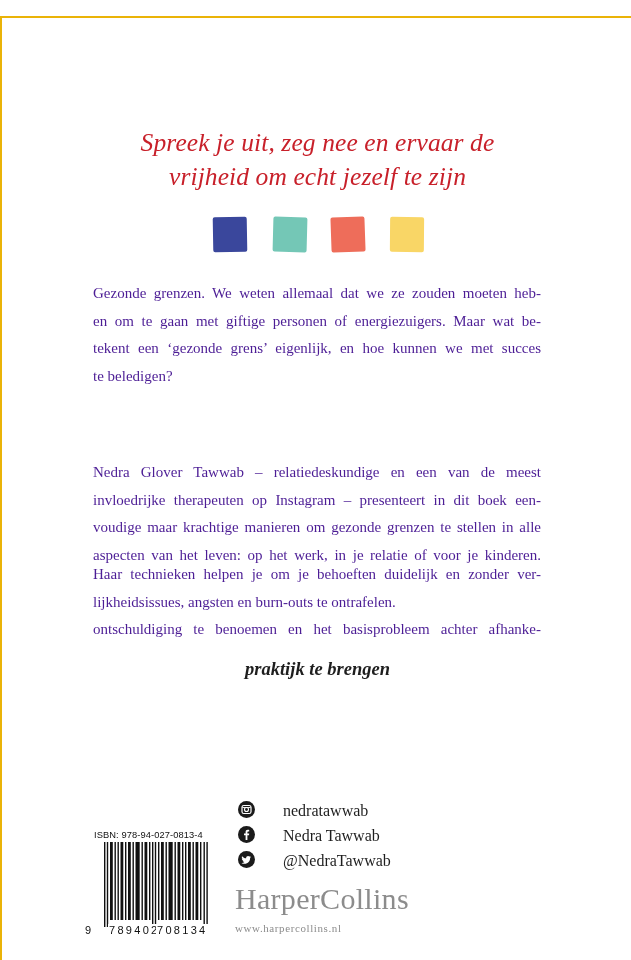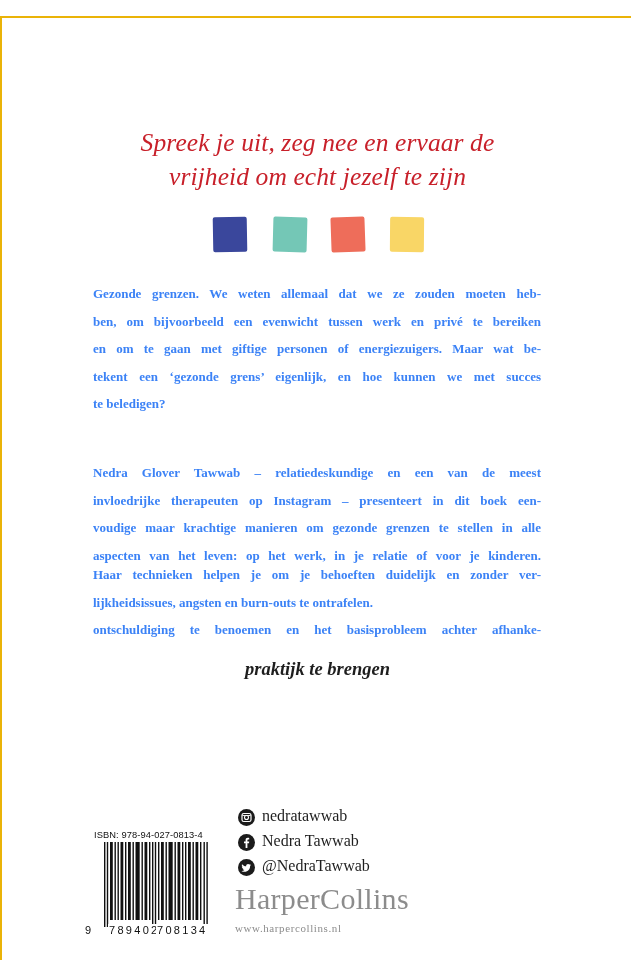--- a/index.html
+++ b/index.html
@@ -51,26 +51,25 @@
       border-radius: 2px;
     }
     .swatch.s0 { left: 0px; transform: rotate(-1deg); }
     .swatch.s1 { left: 60px; transform: rotate(1.5deg); }
     .swatch.s2 { left: 118px; transform: rotate(-2deg); }
     .swatch.s3 { left: 177px; transform: rotate(0.5deg); }
     .para {
       position: absolute;
       left: 91px;
       width: 448px;
-      font-size: 13px;
+      font-size: 15px;
       line-height: 27.6px;
       text-align: justify;
       text-align-last: left;
-      color: #3b82f6;
-      font-weight: bold;
+      color: #4c1d95;
     }
     .para .ln {
       display: block;
       white-space: nowrap;
       text-align: justify;
       text-align-last: justify;
     }
     .para .ln.last { text-align-last: left; }
     .p1 { top: 262px; }
     .p2 { top: 441px; }
@@ -129,23 +128,24 @@
       line-height: 12px;
       padding: 0 1px;
     }
     .social {
       position: absolute;
       left: 236px;
       top: 783px;
     }
     .social-row {
       display: flex;
-      align-items: flex-end;
+      align-items: flex-start;
       height: 25px;
       margin-bottom: 0px;
+      gap: 21px;
     }
     .social-icon {
       width: 17px;
       height: 17px;
       border-radius: 50%;
       background: #1b1b1b;
       position: relative;
       flex: 0 0 17px;
     }
     .social-icon svg { position: absolute; left: 0; top: 0; }
@@ -189,21 +189,20 @@
 
   <div class="swatches">
     <div class="swatch s0" style="background: rgb(58, 71, 156);"></div>
     <div class="swatch s1" style="background: rgb(116, 199, 182);"></div>
     <div class="swatch s2" style="background: rgb(238, 109, 90);"></div>
     <div class="swatch s3" style="background: rgb(249, 214, 102);"></div>
   </div>
 
   <div class="para p1">
     <span class="ln">Gezonde grenzen. We weten allemaal dat we ze zouden moeten heb-</span>
-    <span class="ln">ben, om bijvoorbeeld een evenwicht tussen werk en privé te bereiken</span>
     <span class="ln">en om te gaan met giftige personen of energiezuigers. Maar wat be-</span>
     <span class="ln">tekent een ‘gezonde grens’ eigenlijk, en hoe kunnen we met succes</span>
     <span class="ln last">te beledigen?</span>
   </div>
 
   <div class="para p2">
     <span class="ln">Nedra Glover Tawwab – relatiedeskundige en een van de meest</span>
     <span class="ln">invloedrijke therapeuten op Instagram – presenteert in dit boek een-</span>
     <span class="ln">voudige maar krachtige manieren om gezonde grenzen te stellen in alle</span>
     <span class="ln">aspecten van het leven: op het werk, in je relatie of voor je kinderen.</span>

